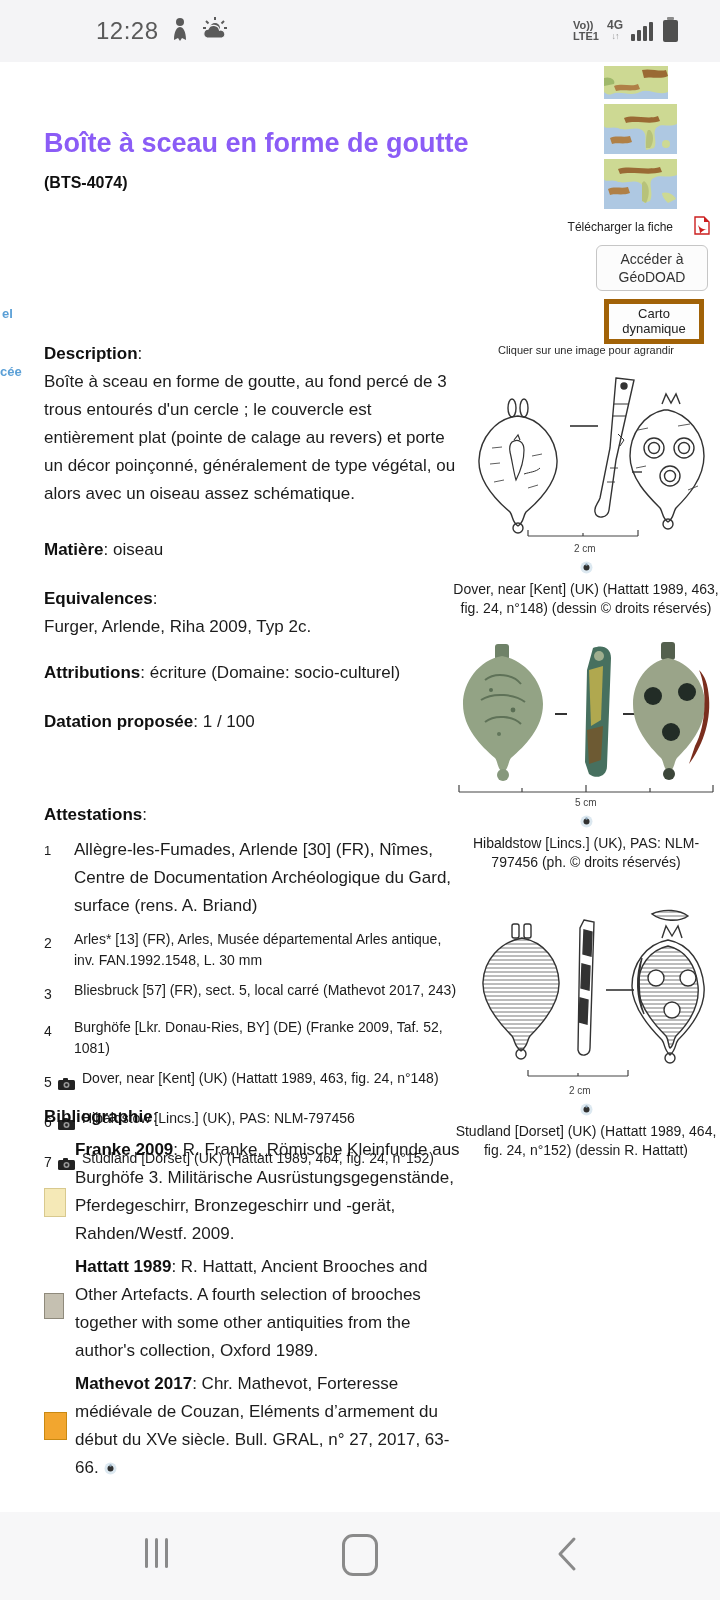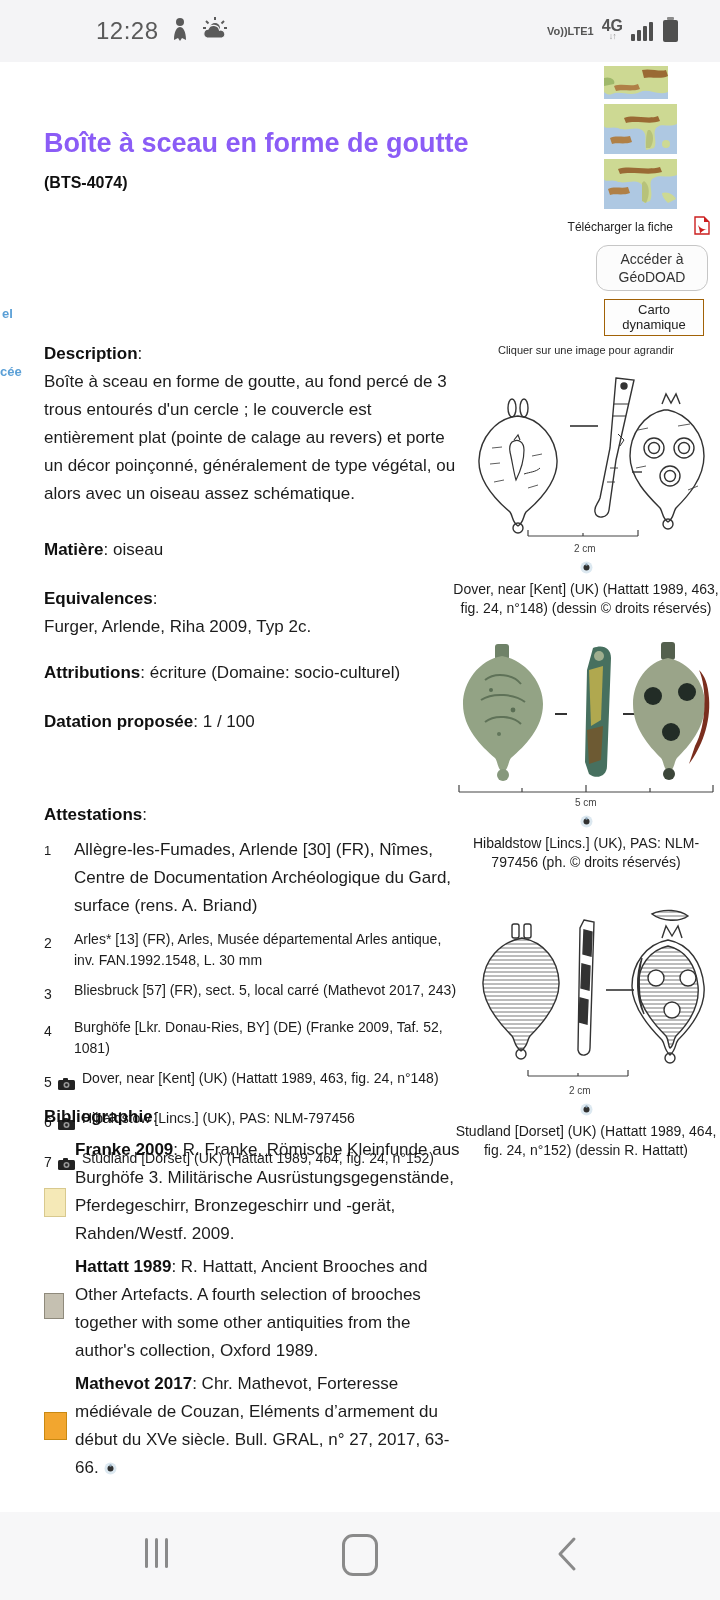--- a/index.html
+++ b/index.html
@@ -9,47 +9,47 @@
   }
   
   .status-bar{
     position:absolute;top:0;left:0;width:720px;height:62px;background:#f4f4f6;
     display:flex;align-items:center;justify-content:space-between;box-sizing:border-box;
     padding:0 42px 0 96px;
   }
   .sb-left{display:flex;align-items:center;gap:10px;}
   .sb-time{font-size:24px;color:#5a5a5a;letter-spacing:0.5px;}
   .sb-right{display:flex;align-items:center;gap:8px;}
-  .sb-net{display:flex;flex-direction:row;line-height:11px;text-align:left;}
+  .sb-net{display:flex;flex-direction:column;line-height:11px;text-align:left;}
   .sb-net b{font-size:11px;color:#555;font-weight:700;}
   .sb-4g{display:flex;flex-direction:column;align-items:center;line-height:11px;}
-  .sb-4g b{font-size:16px;color:#555;}
+  .sb-4g b{font-size:12px;color:#555;}
   .sb-4g span{font-size:9px;color:#9a9a9a;letter-spacing:-1px;}
   .sig{display:flex;align-items:flex-end;gap:2px;height:20px;}
   .sig i{display:block;width:4px;background:#4f4f4f;border-radius:1px;}
   .battery{width:15px;height:22px;background:#4f4f4f;border-radius:2px;position:relative;margin-left:2px;}
   .battery:before{content:"";position:absolute;top:-3px;left:4px;width:7px;height:3px;background:#8b8b8b;border-radius:1px;}
   
   .page-title{position:absolute;left:44px;top:110px;width:480px;font-size:27px;font-weight:700;color:#8b5cf6;}
   .page-ref{position:absolute;left:44px;top:174px;font-size:16px;font-weight:700;color:#101010;}
   .frag{position:absolute;color:#5a9fd6;font-size:13px;font-weight:700;}
   .frag-el{left:2px;top:306px;}
   .frag-cee{left:0px;top:364px;}
   
   .maps{position:absolute;left:604px;top:66px;display:flex;flex-direction:column;align-items:flex-start;}
   .maps svg{display:block;margin-bottom:5px;}
   .download{position:absolute;left:560px;top:216px;width:150px;display:flex;align-items:center;justify-content:flex-end;gap:21px;font-size:12px;color:#222;}
   .btn-geodoad{
     position:absolute;left:596px;top:245px;width:112px;box-sizing:border-box;
-    border:1px solid #c6c6c6;background:#fcfcfc;border-radius:12px;
+    border:1px solid #c6c6c6;background:#fcfcfc;border-radius:6px;
     font-size:14px;color:#333;text-align:center;padding:4px 2px;line-height:18px;
   }
   .btn-carto{
     position:absolute;left:604px;top:299px;width:100px;box-sizing:border-box;
-    border:1px solid #a16207;background:#fdfdfd;
+    border:5px solid #a16207;background:#fdfdfd;
     font-size:13px;color:#222;text-align:center;padding:2px 0 3px 0;
   }
   
   .sec{position:absolute;left:44px;width:418px;font-size:17px;line-height:28px;color:#1c1c1c;}
   .lbl{font-weight:700;color:#101010;}
   #sec-desc{top:340px;}
   #sec-matiere{top:536px;}
   #sec-equiv{top:585px;}
   #sec-attrib{top:659px;}
   #sec-datation{top:708px;}

